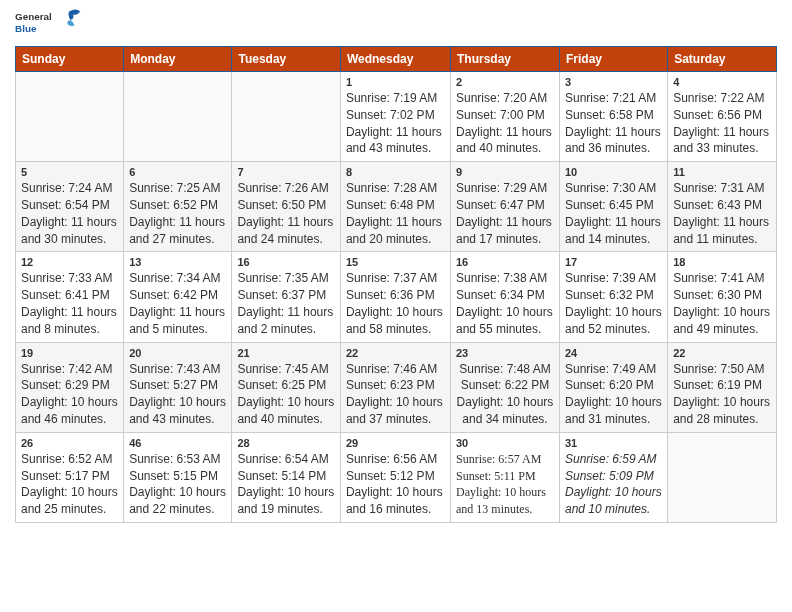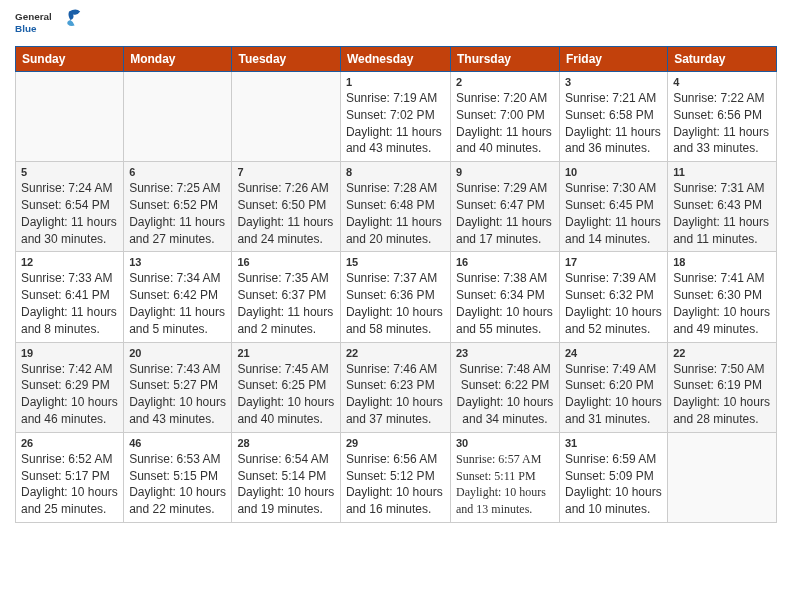--- a/index.html
+++ b/index.html
@@ -302,21 +302,21 @@
 Daylight: 10 hours and 16 minutes.</div>
           </td>
           <td>
             <div class="day-number">30</div>
             <div class="day-info" style="white-space: pre-line; font-family: Liberation Serif, serif;">Sunrise: 6:57 AM
 Sunset: 5:11 PM
 Daylight: 10 hours and 13 minutes.</div>
           </td>
           <td>
             <div class="day-number">31</div>
-            <div class="day-info" style="white-space: pre-line;">Sunrise: 6:59 AM
+            <div class="day-info" style="white-space: pre-line; font-style: italic;">Sunrise: 6:59 AM
 Sunset: 5:09 PM
 Daylight: 10 hours and 10 minutes.</div>
           </td>
           <td class="empty-cell"></td>
         </tr>
       </tbody>
   </table>
 </div>
 
 </body></html>

